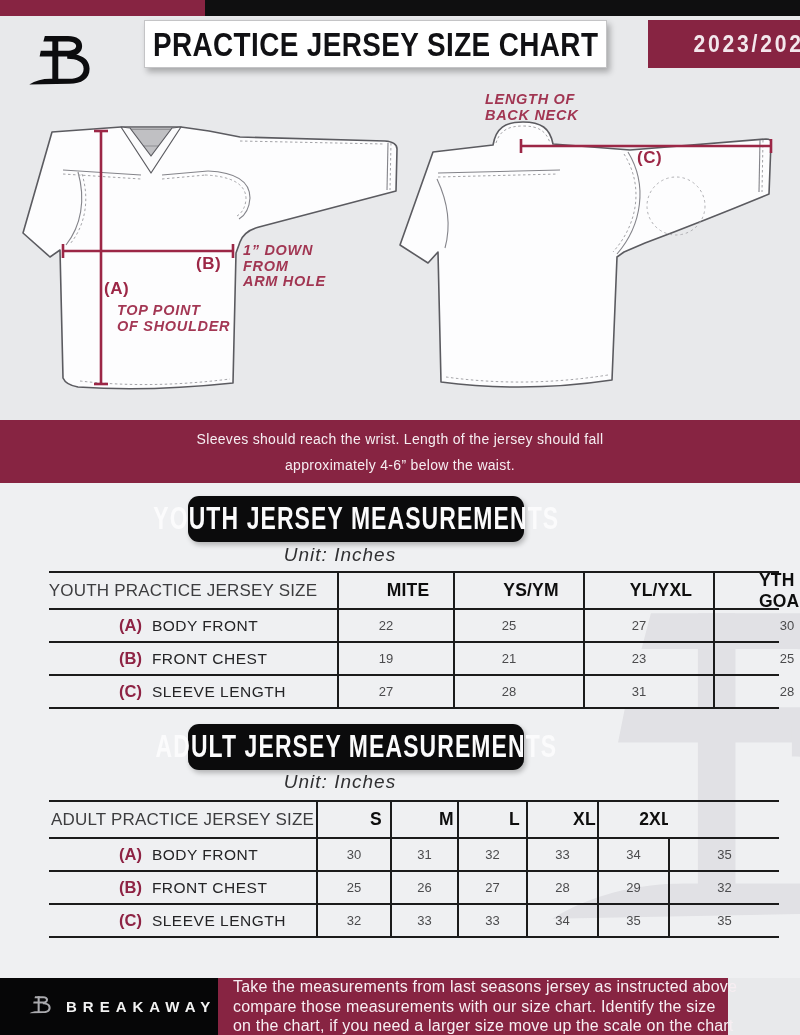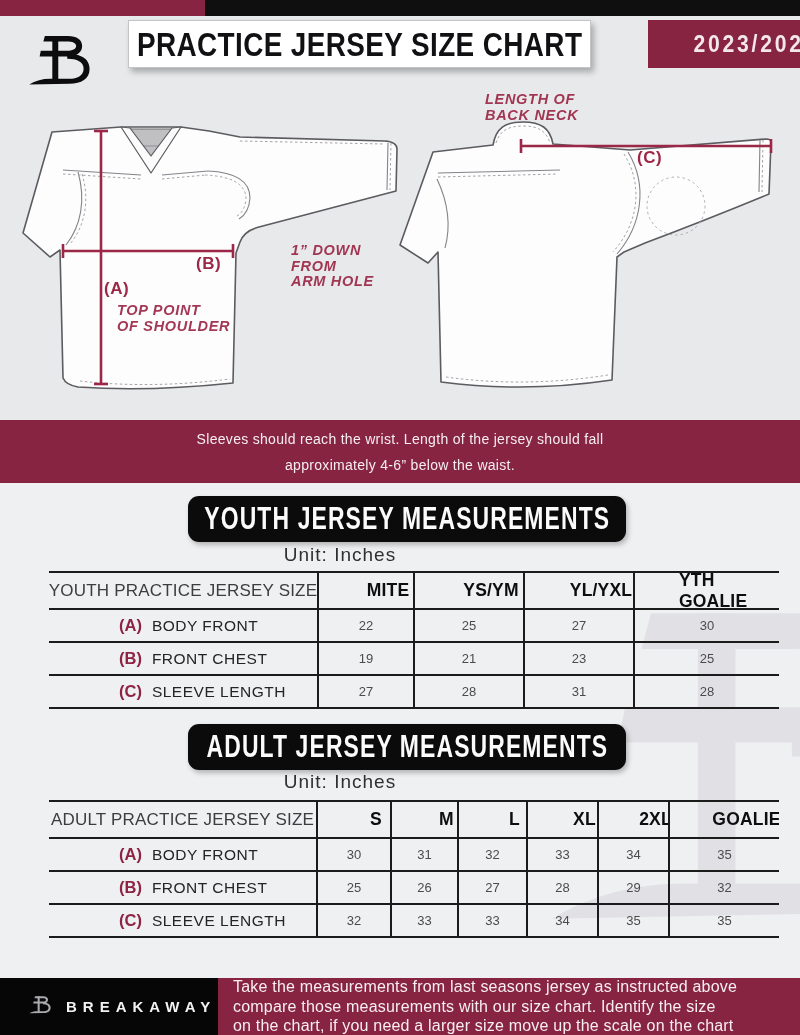--- a/index.html
+++ b/index.html
@@ -10,21 +10,21 @@
     -webkit-font-smoothing:antialiased;
   }
   .abs{position:absolute;}
 
   
   .strip-maroon{left:0;top:0;width:205px;height:16px;background:#872442;}
   .strip-black{left:205px;top:0;width:595px;height:16px;background:#0f0f10;}
 
   
   .title-box{
-    left:128px;top:20px;width:463px;height:48px;background:#ffffff;
+    left:144px;top:20px;width:463px;height:48px;background:#ffffff;
     border:1px solid #c4c4c6;box-shadow:3px 4px 6px rgba(0,0,0,.28);
     display:flex;align-items:center;justify-content:center;box-sizing:border-box;
   }
   .title-text{
     font-weight:bold;font-size:34px;color:#111114;white-space:nowrap;
     display:inline-block;transform:scaleX(.82);letter-spacing:.5px;
   }
   .year-box{
     left:648px;top:20px;width:152px;height:48px;background:#872442;
     display:flex;align-items:center;justify-content:center;padding-left:32px;
@@ -48,42 +48,42 @@
     display:flex;flex-direction:column;align-items:center;justify-content:center;
     color:#f6edf1;font-size:14px;line-height:26px;letter-spacing:.3px;
   }
   .notice div{white-space:nowrap;}
 
   .lower-bg{left:0;top:483px;width:800px;height:495px;background:#eff0f2;}
   .watermark{left:524px;top:538px;width:470px;height:517px;opacity:.85;}
 
   
   .section-banner{
-    left:188px;width:438px;height:46px;background:#0b0b0c;border-radius:11px;
+    left:188px;width:336px;height:46px;background:#0b0b0c;border-radius:11px;
     display:flex;align-items:center;justify-content:center;
     box-shadow:2px 3px 5px rgba(0,0,0,.25);
   }
   .banner-youth{top:496px;}
   .banner-adult{top:724px;}
   .banner-text{
     color:#fbfbfc;font-weight:bold;font-size:31px;white-space:nowrap;
     display:inline-block;transform:scaleX(.74);letter-spacing:1.5px;
   }
   .unit{
-    left:0;width:680px;text-align:center;font-size:19px;color:#303032;letter-spacing:1px;
+    left:0;width:680px;text-align:center;font-style:italic;font-size:19px;color:#303032;letter-spacing:1px;
   }
   .unit-youth{top:544px;}
   .unit-adult{top:771px;}
 
   
   .table{left:49px;width:730px;border-top:2px solid #1b1b1b;}
   .table-youth{top:571px;}
   .table-adult{top:800px;}
   .trow{display:grid;border-bottom:2px solid #1b1b1b;box-sizing:border-box;}
-  .youth-cols{grid-template-columns:268px 96px 110px 110px 146px;}
+  .youth-cols{grid-template-columns:268px 96px 110px 110px 146px;gap:20px;}
   .adult-cols{grid-template-columns:267px 74px 67px 69px 71px 71px 111px;}
   .trow.head{height:37px;}
   .trow.data{height:33px;}
   .tcell{display:flex;align-items:center;justify-content:center;overflow:hidden;}
   .tcell + .tcell{border-left:2px solid #1b1b1b;}
   .size-label{font-size:17px;color:#3d3d3f;letter-spacing:.2px;white-space:nowrap;}
   .col-h{font-weight:bold;font-size:17.5px;color:#0e0e0e;letter-spacing:.2px;margin-left:44px;}
   .label-cell{justify-content:flex-start;padding-left:70px;}
   .rkey{font-weight:bold;font-size:16.5px;color:#8e2344;margin-right:10px;}
   .rlabel{font-size:15.5px;color:#242426;letter-spacing:.5px;}
@@ -91,21 +91,21 @@
 
   
   .footer-black{
     left:0;top:978px;width:218px;height:57px;background:#060607;
     display:flex;align-items:center;padding-left:28px;box-sizing:border-box;
   }
   .footer-brand{
     color:#f2f2f2;font-weight:bold;font-size:15px;letter-spacing:6px;margin-left:12px;white-space:nowrap;
   }
   .footer-maroon{
-    left:218px;top:978px;width:582px;height:57px;background:#872442;
+    left:218px;top:978px;width:510px;height:57px;background:#872442;
     display:flex;flex-direction:column;justify-content:center;padding-left:15px;box-sizing:border-box;
     color:#f7eef2;font-size:16px;line-height:19.5px;letter-spacing:.2px;
   }
   .footer-maroon div{white-space:nowrap;}
 </style>
 </head>
 <body>
 
 <div class="canvas">
 
@@ -187,21 +187,21 @@
       <path d="M771,139 L771,153"></path>
     </g>
   </svg>
 
   <div class="anno anno-key" style="left:104px;top:279px;">(A)</div>
   <div class="anno anno-lines" style="left:117px;top:303px;">
     <div>TOP POINT</div>
     <div>OF SHOULDER</div>
   </div>
   <div class="anno anno-key" style="left:196px;top:254px;">(B)</div>
-  <div class="anno anno-lines" style="left:243px;top:243px;margin-left:48px;">
+  <div class="anno anno-lines" style="left:243px;top:243px;">
     <div>1” DOWN</div>
     <div>FROM</div>
     <div>ARM HOLE</div>
   </div>
   <div class="anno anno-key" style="left:637px;top:148px;">(C)</div>
   <div class="anno anno-lines" style="left:485px;top:92px;">
     <div>LENGTH OF</div>
     <div>BACK NECK</div>
   </div>
 
@@ -311,23 +311,20 @@
           <span class="col-h">M</span>
         </div>
       <div class="tcell">
           <span class="col-h">L</span>
         </div>
       <div class="tcell">
           <span class="col-h">XL</span>
         </div>
       <div class="tcell">
           <span class="col-h">2XL</span>
-        </div>
-      <div class="tcell">
-          <span class="col-h">GOALIE</span>
         </div>
     </div>
     <div class="trow data adult-cols">
       <div class="tcell label-cell">
         <span class="rkey">(A)</span>
         <span class="rlabel">BODY FRONT</span>
       </div>
       <div class="tcell">
           <span class="val">30</span>
         </div>

